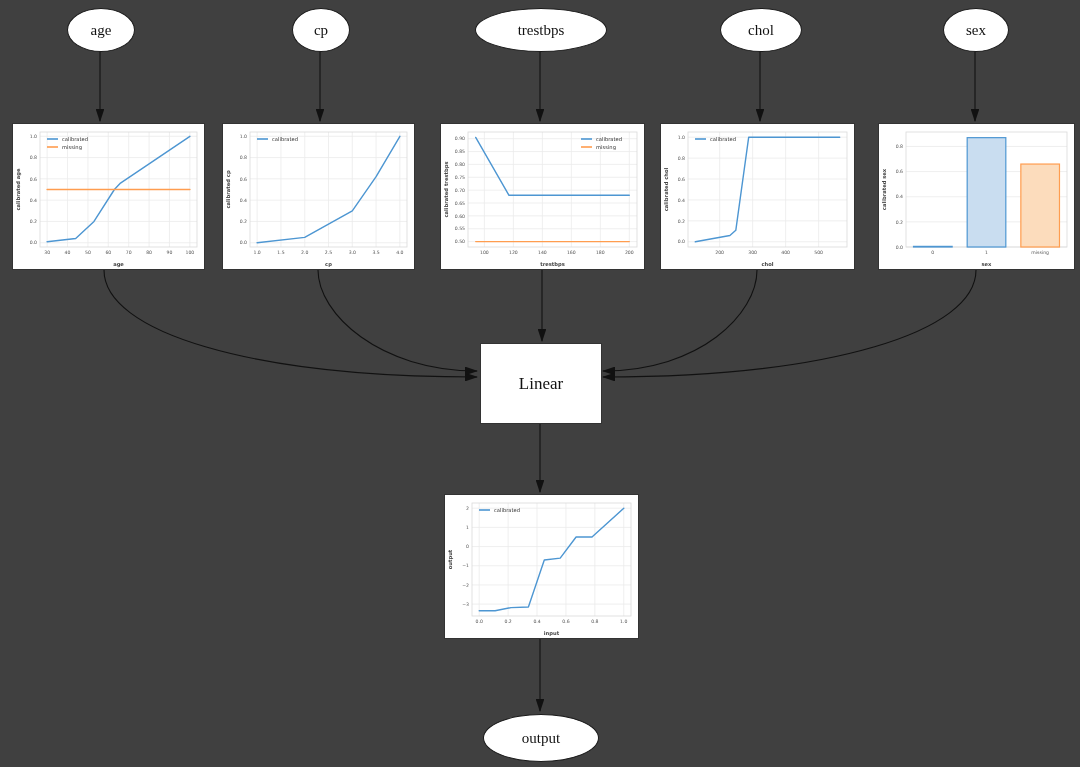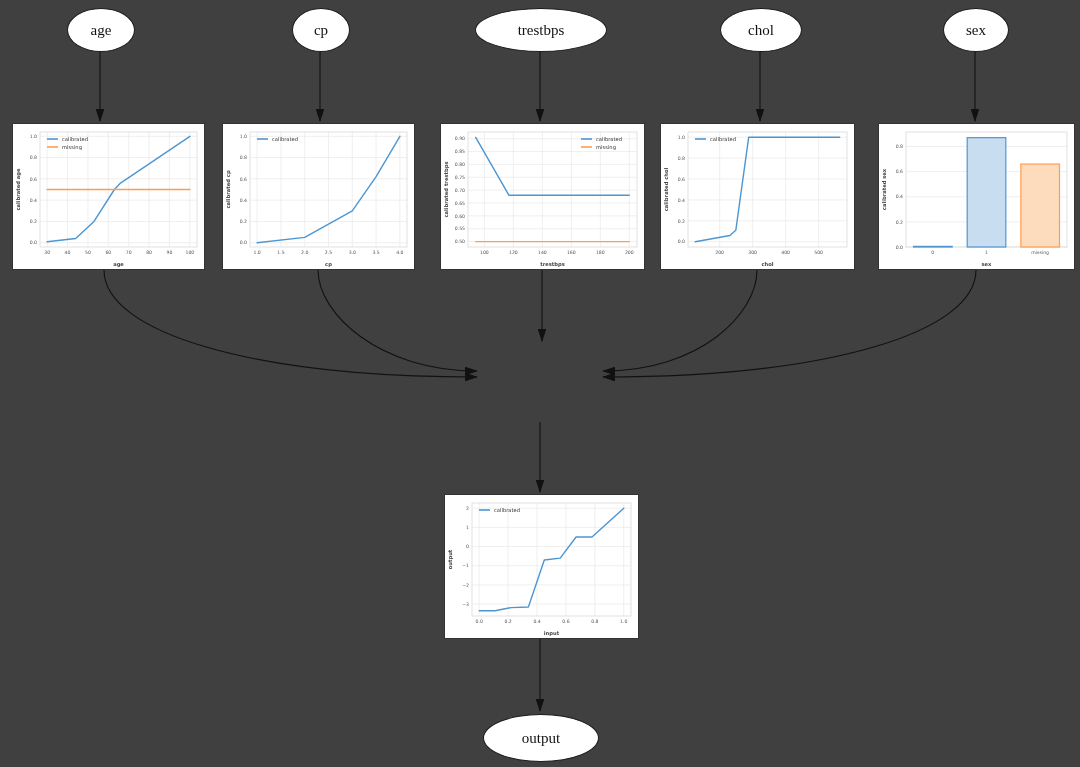--- a/index.html
+++ b/index.html
@@ -220,20 +220,23 @@
         <text x="24" y="124.7" text-anchor="end" font-size="4.6" fill="#555555" font-family="&quot;DejaVu Sans&quot;, sans-serif">0.0</text>
         <text x="24" y="99.56338797814209" text-anchor="end" font-size="4.6" fill="#555555" font-family="&quot;DejaVu Sans&quot;, sans-serif">0.2</text>
         <text x="24" y="74.42677595628415" text-anchor="end" font-size="4.6" fill="#555555" font-family="&quot;DejaVu Sans&quot;, sans-serif">0.4</text>
         <text x="24" y="49.29016393442624" text-anchor="end" font-size="4.6" fill="#555555" font-family="&quot;DejaVu Sans&quot;, sans-serif">0.6</text>
         <text x="24" y="24.1535519125683" text-anchor="end" font-size="4.6" fill="#555555" font-family="&quot;DejaVu Sans&quot;, sans-serif">0.8</text>
         <text x="107.5" y="142" font-size="5.2" fill="#444" font-weight="600" font-family="&quot;DejaVu Sans&quot;, sans-serif" text-anchor="middle">sex</text>
         <text x="7" y="65.5" transform="rotate(-90 7 65.5)" font-size="5.2" fill="#444" font-weight="600" font-family="&quot;DejaVu Sans&quot;, sans-serif" text-anchor="middle">calibrated sex</text>
       </svg>
     </div>
 
+  <div class="box-node" style="left:480px;top:343px;width:120px;height:79px">
+    <span>Linear</span>
+  </div>
 
   <div class="chart-node" style="left:444px;top:494px;width:195px;height:145px">
       <svg width="193" height="143" viewBox="0 0 193 143">
         <rect x="27" y="8" width="159" height="113" fill="#ffffff"></rect>
         <line x1="27" y1="109.10526315789473" x2="186" y2="109.10526315789473" stroke="#ebebeb" stroke-width="0.8"></line>
         <line x1="27" y1="89.9202037351443" x2="186" y2="89.9202037351443" stroke="#ebebeb" stroke-width="0.8"></line>
         <line x1="27" y1="70.73514431239389" x2="186" y2="70.73514431239389" stroke="#ebebeb" stroke-width="0.8"></line>
         <line x1="27" y1="51.55008488964346" x2="186" y2="51.55008488964346" stroke="#ebebeb" stroke-width="0.8"></line>
         <line x1="27" y1="32.36502546689304" x2="186" y2="32.36502546689304" stroke="#ebebeb" stroke-width="0.8"></line>
         <line x1="27" y1="13.179966044142613" x2="186" y2="13.179966044142613" stroke="#ebebeb" stroke-width="0.8"></line>

